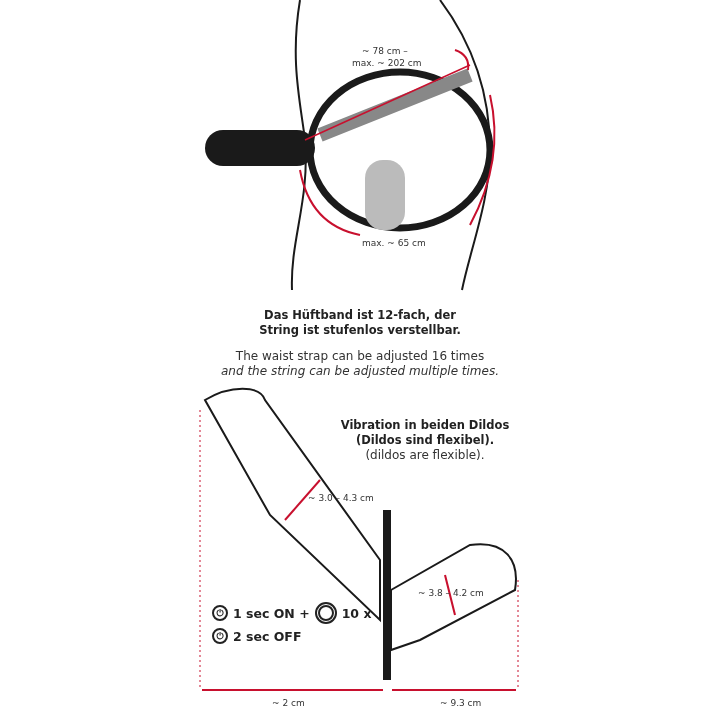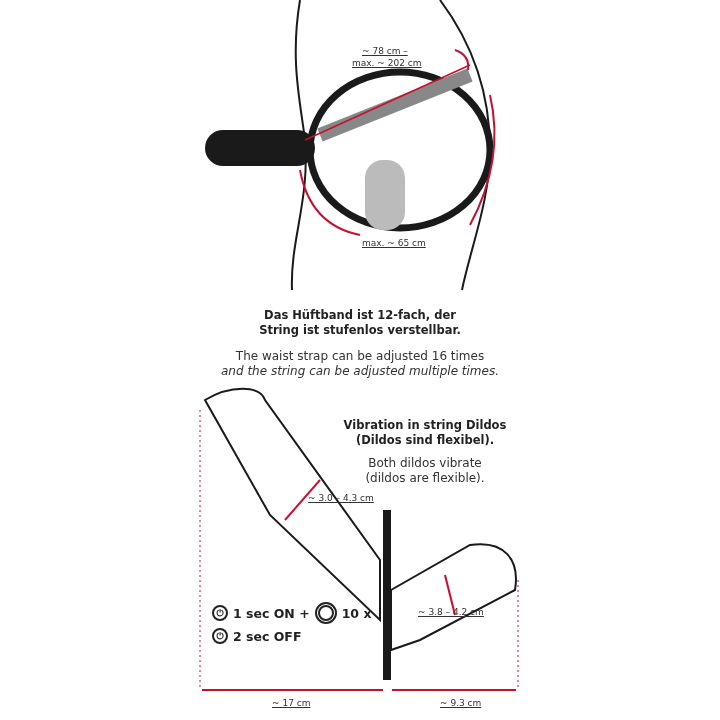--- a/index.html
+++ b/index.html
@@ -1,18 +1,18 @@
 <!DOCTYPE html>
 <html><head>
 <meta charset="utf-8">
 <style>
   html,body{margin:0;padding:0;background:#fff;}
   body{width:720px;height:720px;position:relative;overflow:hidden;font-family:"DejaVu Sans",sans-serif;color:#222;}
   svg.diagram{position:absolute;left:0;top:0;width:720px;height:720px;}
-  .lbl{position:absolute;font-size:9px;color:#333;white-space:nowrap;text-decoration:underline;}
+  .lbl{position:absolute;font-size:9px;color:#333;white-space:nowrap;}
   .center{position:absolute;left:0;width:720px;text-align:center;}
   .de{font-weight:bold;font-size:11.5px;line-height:15px;}
   .en{font-size:12px;line-height:15px;color:#333;}
   .box{position:absolute;text-align:center;}
   .ctrl{position:absolute;left:212px;font-size:12.5px;font-weight:bold;display:flex;align-items:center;gap:5px;}
   .pw{display:inline-block;width:16px;height:16px;border:2px solid #222;border-radius:50%;box-sizing:border-box;font-size:9px;line-height:12px;text-align:center;}
   .rings{display:inline-block;width:22px;height:22px;border-radius:50%;border:5px double #222;box-sizing:border-box;}
 </style>
 </head>
 <body>
@@ -48,29 +48,28 @@
 <div class="lbl" style="left:362px;top:46px;">~ 78 cm –</div>
 <div class="lbl" style="left:352px;top:58px;">max. ~ 202 cm</div>
 <div class="lbl" style="left:362px;top:238px;">max. ~ 65 cm</div>
 
 <div class="center de" style="top:308px;">Das Hüftband ist 12-fach, der</div>
 <div class="center de" style="top:323px;">String ist stufenlos verstellbar.</div>
 <div class="center en" style="top:349px;">The waist strap can be adjusted 16 times</div>
 <div class="center en" style="top:364px;font-style:italic;">and the string can be adjusted multiple times.</div>
 
 <div class="box" style="left:340px;top:418px;width:170px;">
-  <div class="de">Vibration in string Dildos</div>
+  <div class="de">Vibration in beiden Dildos</div>
   <div class="de">(Dildos sind flexibel).</div>
-  <div class="en" style="margin-top:8px;">Both dildos vibrate</div>
   <div class="en">(dildos are flexible).</div>
 </div>
 
 <div class="lbl" style="left:268px;top:493px;margin-left:40px;">~ 3.0 – 4.3 cm</div>
-<div class="lbl" style="left:418px;top:607px;">~ 3.8 – 4.2 cm</div>
-<div class="lbl" style="left:272px;top:698px;">~ 17 cm</div>
+<div class="lbl" style="left:418px;top:588px;">~ 3.8 – 4.2 cm</div>
+<div class="lbl" style="left:272px;top:698px;">~ 2 cm</div>
 <div class="lbl" style="left:440px;top:698px;">~ 9.3 cm</div>
 
 <div class="ctrl" style="top:602px;">
   <span class="pw">⏻</span>
   <span>1 sec ON +</span>
   <span class="rings"></span>
   <span>10 x</span>
 </div>
 <div class="ctrl" style="top:628px;">
   <span class="pw">⏻</span>

